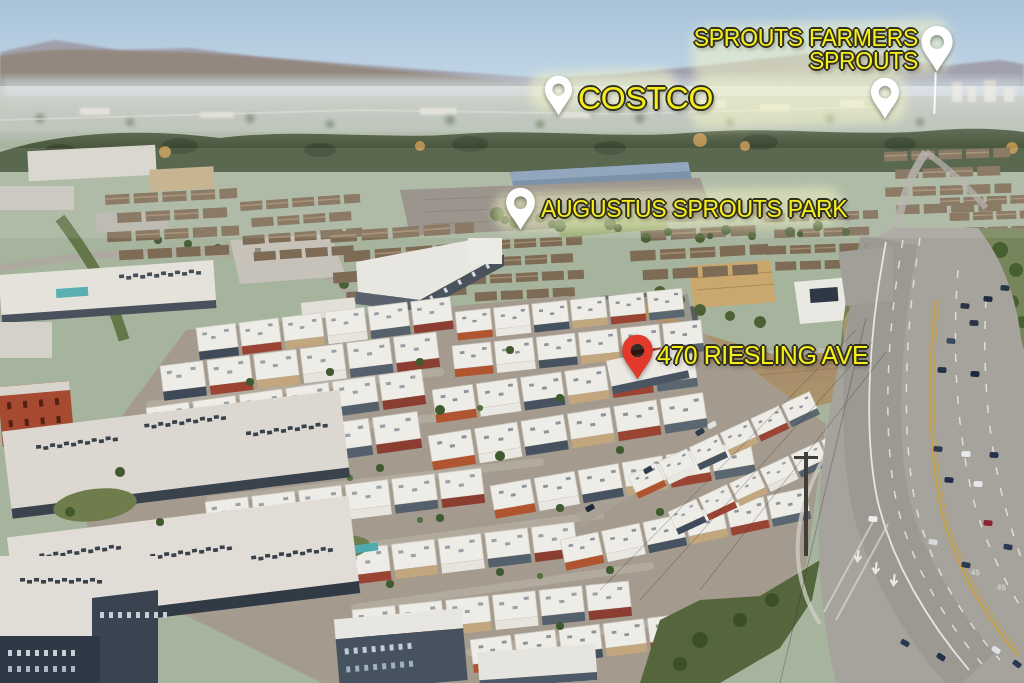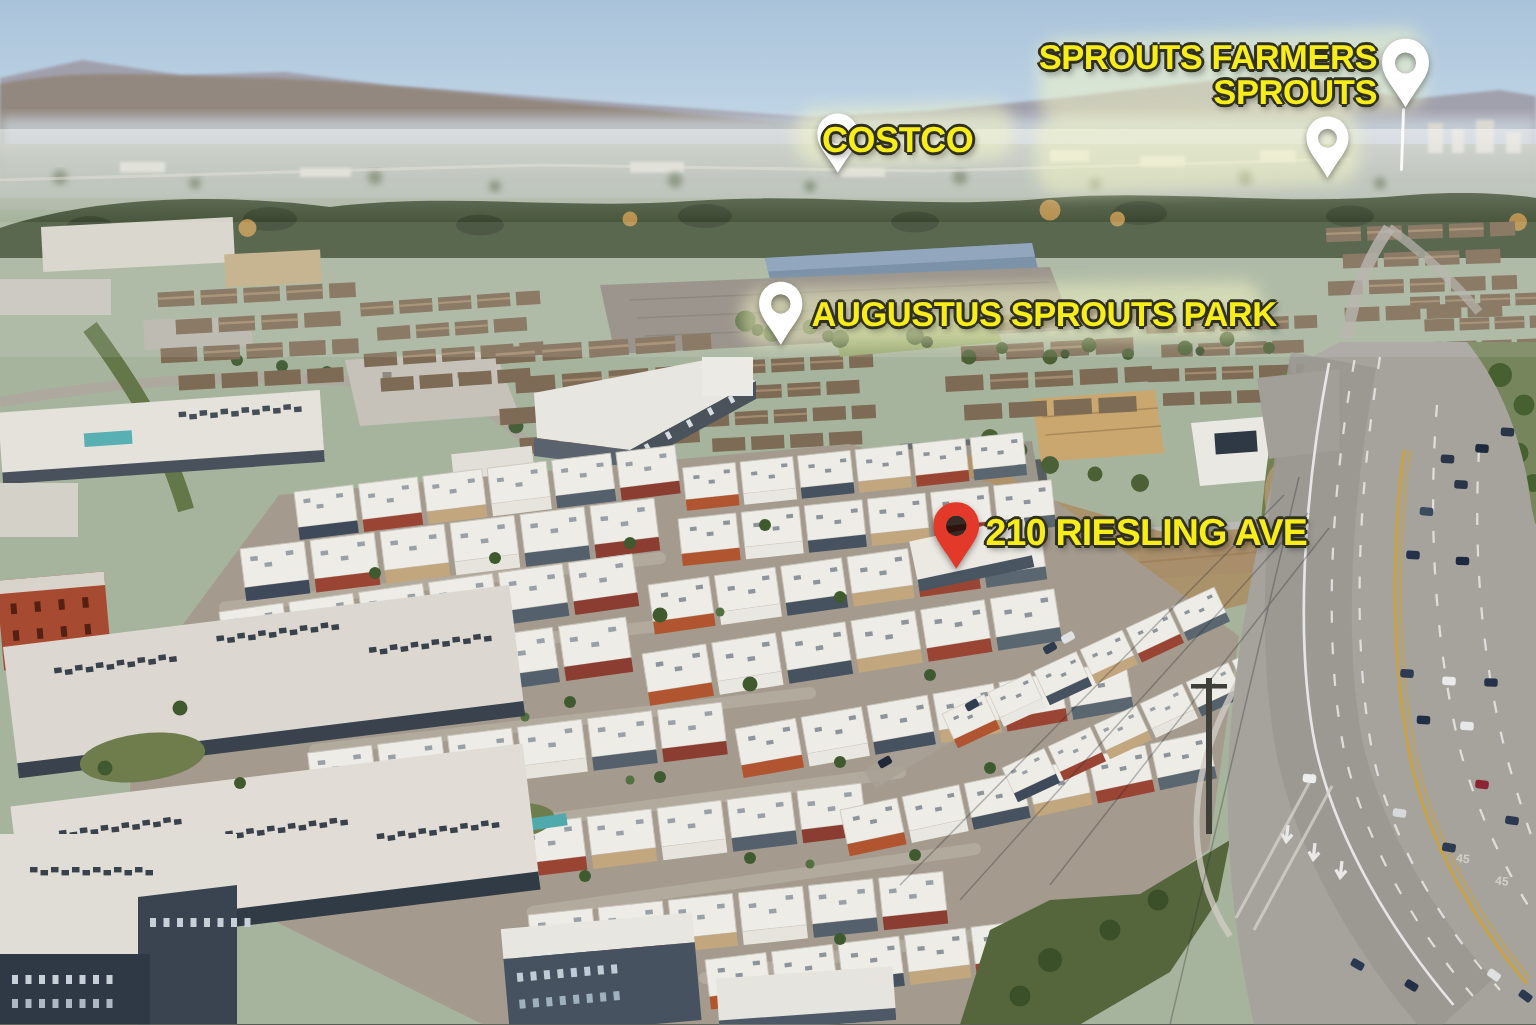--- a/index.html
+++ b/index.html
@@ -3,32 +3,32 @@
 <meta charset="utf-8">
 <style>
   html,body{margin:0;padding:0;background:#1a1a1a}
   .stage{position:relative;width:1024px;height:683px;overflow:hidden;
          font-family:"Liberation Sans",sans-serif;background:#a7b49d}
   svg.scene{position:absolute;left:0;top:0;width:1024px;height:683px;display:block}
   
   .hl{position:absolute;z-index:2;background:var(--highlight-band,rgba(246,248,197,.5));
       border-radius:16px;filter:blur(5px)}
   
-  .map-label{position:absolute;z-index:4;font-weight:bold;white-space:nowrap;
+  .map-label{position:absolute;z-index:4;font-weight:normal;white-space:nowrap;
       color:var(--label-yellow,#F6ED1B);letter-spacing:-0.3px;
       text-shadow:
         -2px 0 var(--label-outline,#30301E), 2px 0 var(--label-outline,#30301E),
         0 -2px var(--label-outline,#30301E), 0 2px var(--label-outline,#30301E),
         -1px -1px var(--label-outline,#30301E), 1px -1px var(--label-outline,#30301E),
         -1px 1px var(--label-outline,#30301E), 1px 1px var(--label-outline,#30301E),
         2px 3px 4px rgba(0,0,0,.45);}
   .map-label.right{text-align:right}
   #lbl-sprouts{right:106px;top:27px;font-size:23px;line-height:23px}
   #lbl-hmart{right:158px;top:79px;font-size:22px;line-height:21px}
-  #lbl-costco{left:548px;top:80px;font-size:24px}
+  #lbl-costco{left:578px;top:80px;font-size:32px}
   #lbl-park{left:541px;top:196px;font-size:23px}
   #lbl-subject{left:657px;top:341px;font-size:25px;letter-spacing:-0.5px}
   #band-sprouts{left:692px;top:22px;width:258px;height:56px;transform:rotate(-2deg)}
   #band-hmart{left:690px;top:74px;width:216px;height:52px;transform:rotate(-2deg)}
   #band-costco{left:530px;top:70px;width:146px;height:38px;transform:rotate(-2deg)}
   #band-park{left:494px;top:190px;width:348px;height:38px;transform:rotate(-1deg)}
   
   .pin{position:absolute;z-index:3;filter:drop-shadow(0 2px 2px rgba(0,0,0,.4))}
   .pin path{fill:var(--pin-white,#fff)}
   .pin.red path{fill:var(--pin-red,#E2392A)}
@@ -661,14 +661,14 @@
       <circle cx="20" cy="19" r="7.5" fill="rgba(30,12,6,0.8)"></circle>
       <path fill-rule="evenodd" d="M20,2 C10.6,2 3.5,9.3 3.5,18.8 C3.5,26.2 7.8,31.6 14,40.5 L20,50 L26,40.5 C32.2,31.6 36.5,26.2 36.5,18.8 C36.5,9.3 29.4,2 20,2 Z M20,11.6 A7.4,7.4 0 1,0 20,26.4 A7.4,7.4 0 1,0 20,11.6 Z"></path>
     </svg>
 
   <div class="map-label right" id="lbl-sprouts">
     <div>SPROUTS FARMERS</div>
     <div>SPROUTS</div>
   </div>
   <div class="map-label" id="lbl-costco">COSTCO</div>
   <div class="map-label" id="lbl-park">AUGUSTUS SPROUTS PARK</div>
-  <div class="map-label" id="lbl-subject">210 RIESLING AVE</div>
+  <div class="map-label" id="lbl-subject">470 RIESLING AVE</div>
 </div>
 
 </body></html>

